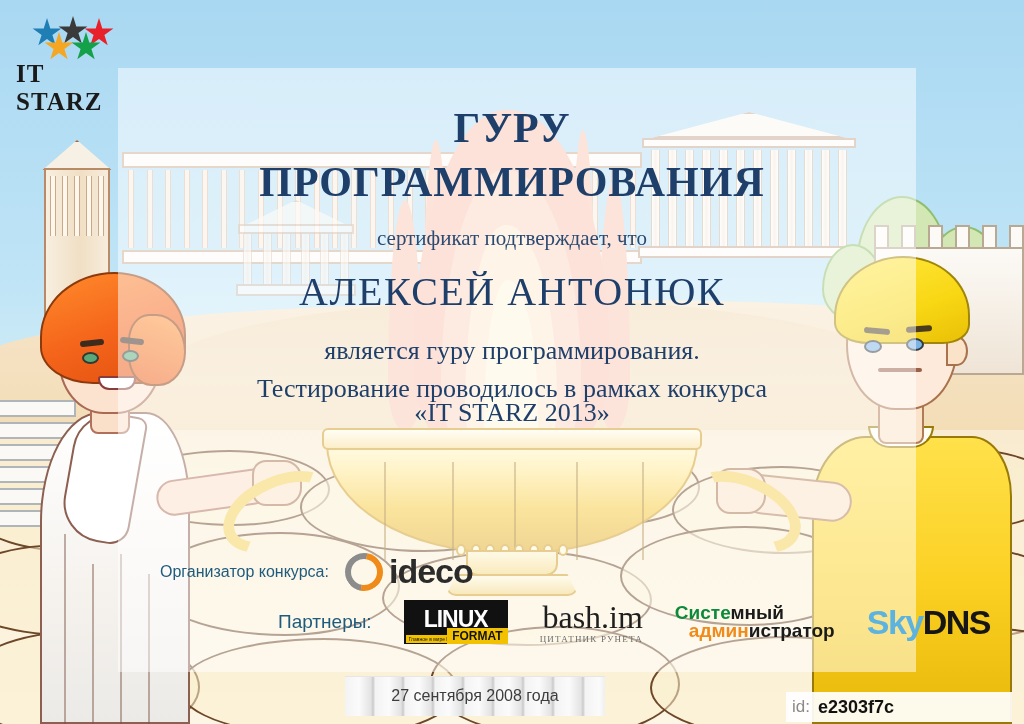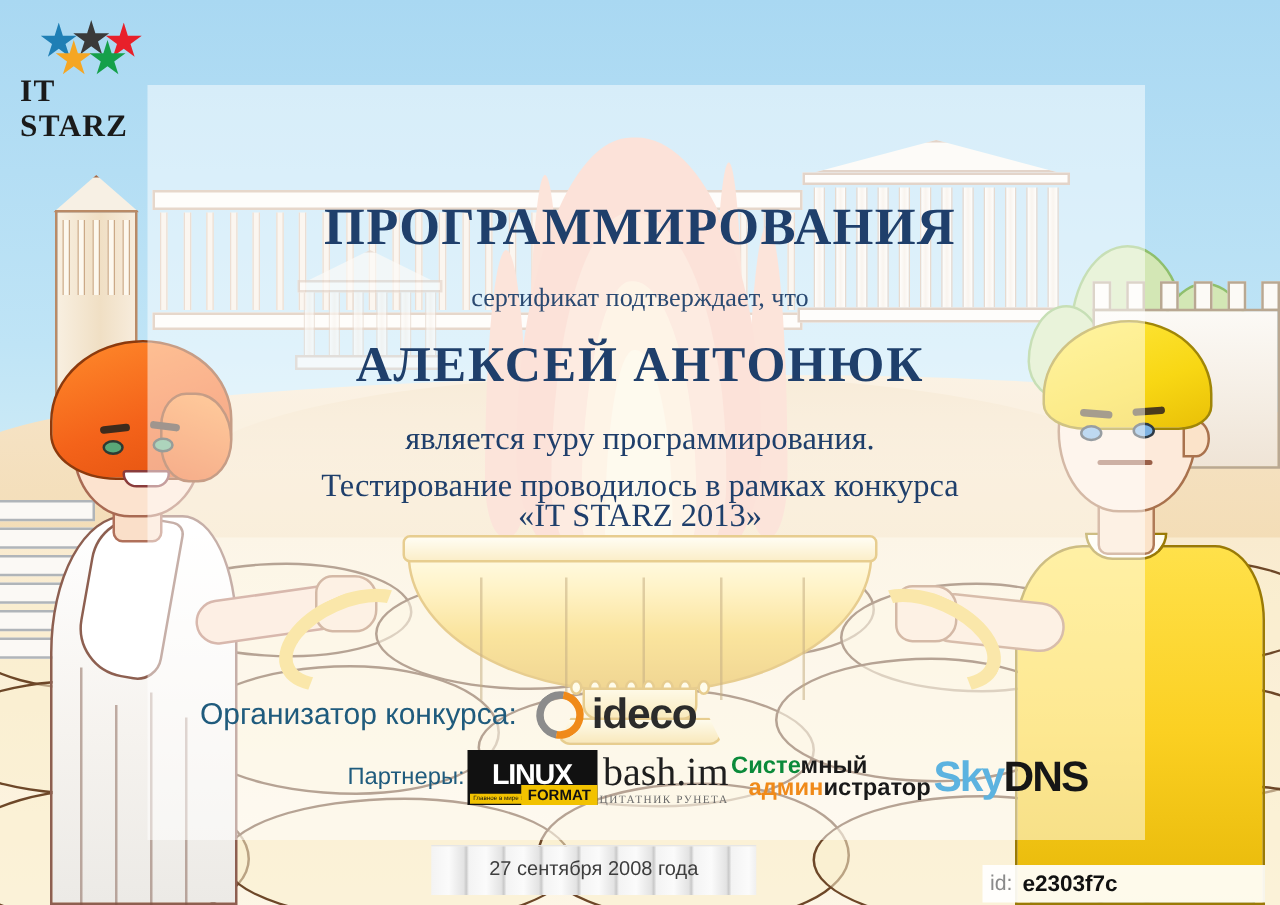--- a/index.html
+++ b/index.html
@@ -273,53 +273,53 @@
     position:absolute; left:0; right:0; top: 158px;
     font-family:"Liberation Serif", serif; font-weight: bold;
     font-size: 42px; color:#1f3f6b; letter-spacing: 1px;
   }
   .subtitle {
     position:absolute; left:0; right:0; top: 226px;
     font-family:"Liberation Serif", serif; font-size: 21px; color:#2b4a72;
   }
   .recipient {
     position:absolute; left:0; right:0; top: 268px;
-    font-family:"Liberation Serif", serif; font-weight: bold;
+    font-family:"Liberation Serif", serif; font-weight: normal;
     font-size: 40px; color:#1f3f6b; letter-spacing: 1.5px;
   }
   .body-line {
     position:absolute; left:0; right:0;
     font-family:"Liberation Serif", serif; font-size: 26px; color:#1f3f6b;
   }
   .bl1 { top: 336px; }
   .bl2 { top: 374px; }
   .bl3 { top: 398px; }
 
   
   .org-row { position:absolute; left: 160px; top: 552px; display:flex;
      align-items:center; gap: 16px; }
-  .org-label { font-family:"Liberation Sans", sans-serif; font-size: 24px;
+  .org-label { font-family:"Liberation Sans", sans-serif; font-size: 16px;
      color:#1f5b7d; }
   .ideco { display:flex; align-items:center; gap: 6px; }
   .ideco-mark { position:relative; width: 38px; height: 38px; }
   .ideco-mark .ring-g {
      position:absolute; inset:0; border-radius:50%;
      border: 6px solid #8c8c8c;
      border-right-color: transparent; border-bottom-color: transparent;
      transform: rotate(-35deg); }
   .ideco-mark .ring-o {
      position:absolute; inset:0; border-radius:50%;
      border: 6px solid #f08a19;
      border-left-color: transparent; border-top-color: transparent;
      transform: rotate(-35deg); }
   .ideco-text { font-family:"Liberation Sans", sans-serif; font-weight:bold;
      font-size: 34px; color:#2b2b2b; letter-spacing:-1px; }
 
   .part-row { position:absolute; left: 278px; top: 600px; display:flex;
-     align-items:center; gap: 2px; }
+     align-items:center; gap: 32px; }
   .part-label { font-family:"Liberation Sans", sans-serif; font-size: 19px;
      color:#1f5b7d; }
 
   .lf-logo { position:relative; width: 104px; height: 44px; background:#111111;
      display:flex; align-items:center; justify-content:center; }
   .lf-linux { font-family:"Liberation Sans", sans-serif; font-weight:bold;
      font-size: 23px; color:#ffffff; letter-spacing:-1px; line-height:1;
      margin-top:-5px; }
   .lf-format { position:absolute; right:0; bottom:0; background:#f2c200;
      color:#111; font-family:"Liberation Sans", sans-serif; font-weight:bold;
@@ -591,20 +591,21 @@
       <div class="star" style="left:18px; top:2px;  background:#1f7fb5;"></div>
       <div class="star" style="left:44px; top:0px;  background:#3a3a3a;"></div>
       <div class="star" style="left:70px; top:2px;  background:#e8202a;"></div>
       <div class="star" style="left:30px; top:16px; background:#f5a623;"></div>
       <div class="star" style="left:57px; top:16px; background:#15a04a;"></div>
     </div>
     <div class="logo-text">IT STARZ</div>
   </div>
 
   <div class="content">
+    <div class="title-line1">ГУРУ</div>
     <div class="title-line2">ПРОГРАММИРОВАНИЯ</div>
     <div class="subtitle">сертификат подтверждает, что</div>
     <div class="recipient">АЛЕКСЕЙ АНТОНЮК</div>
     <div class="body-line bl1">является гуру программирования.</div>
     <div class="body-line bl2">Тестирование проводилось в рамках конкурса</div>
     <div class="body-line bl3">«IT STARZ 2013»</div>
   </div>
 
   <div class="org-row">
     <div class="org-label">Организатор конкурса:</div>

